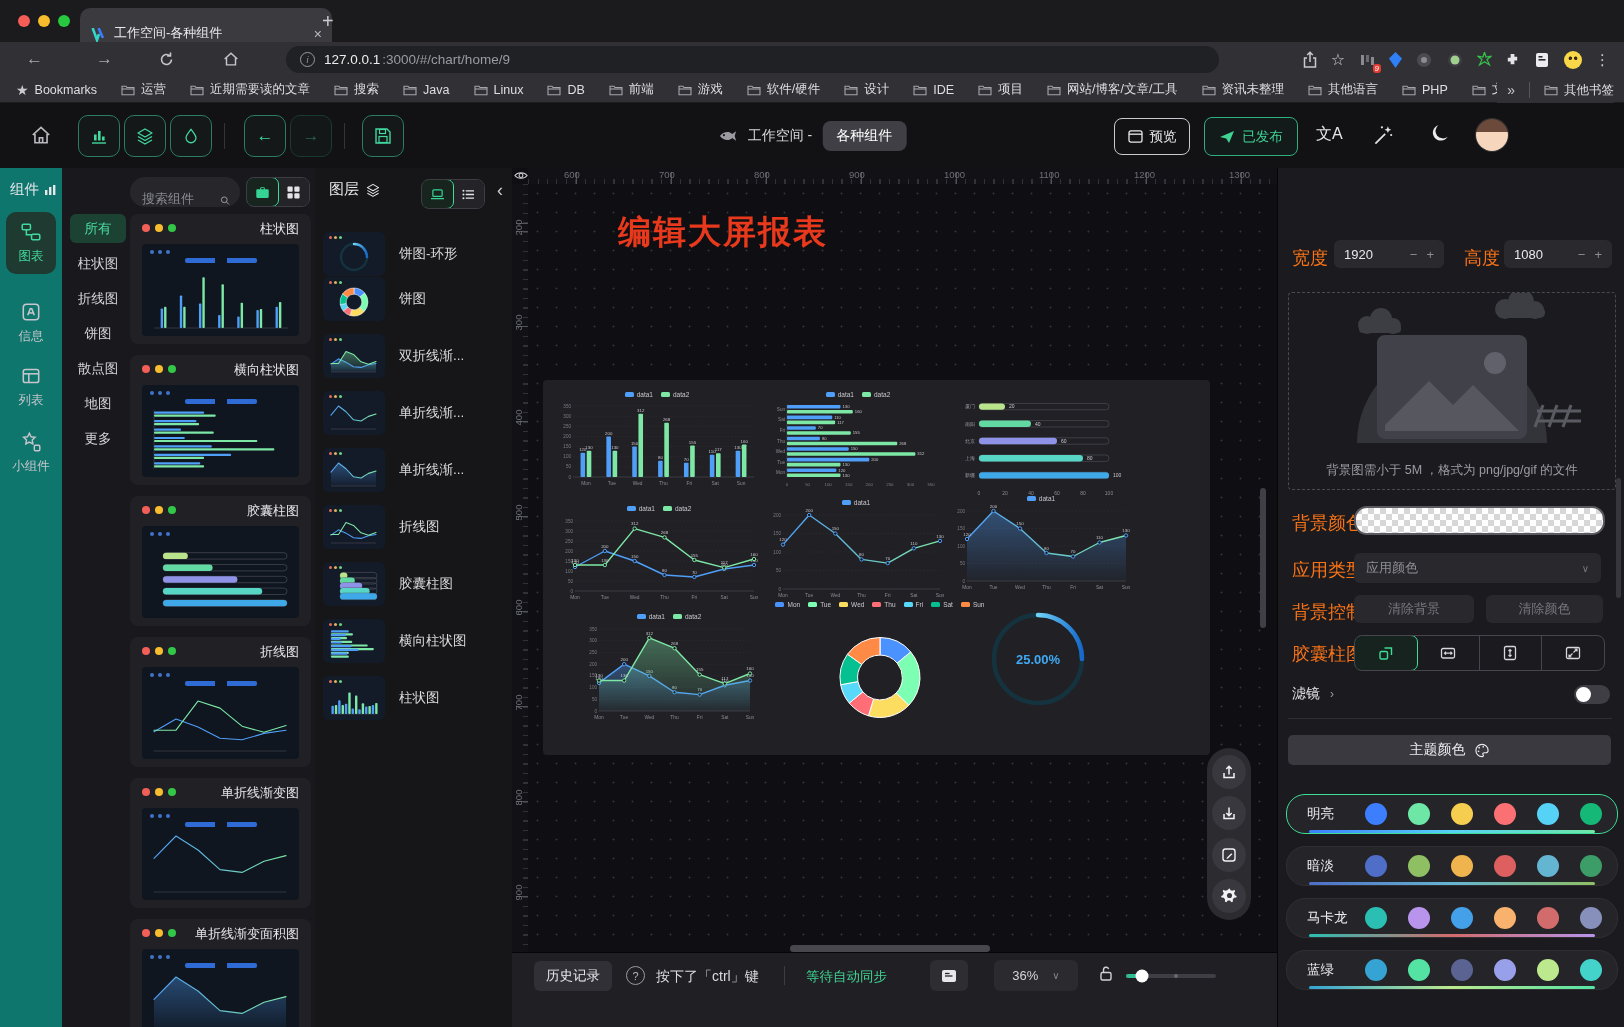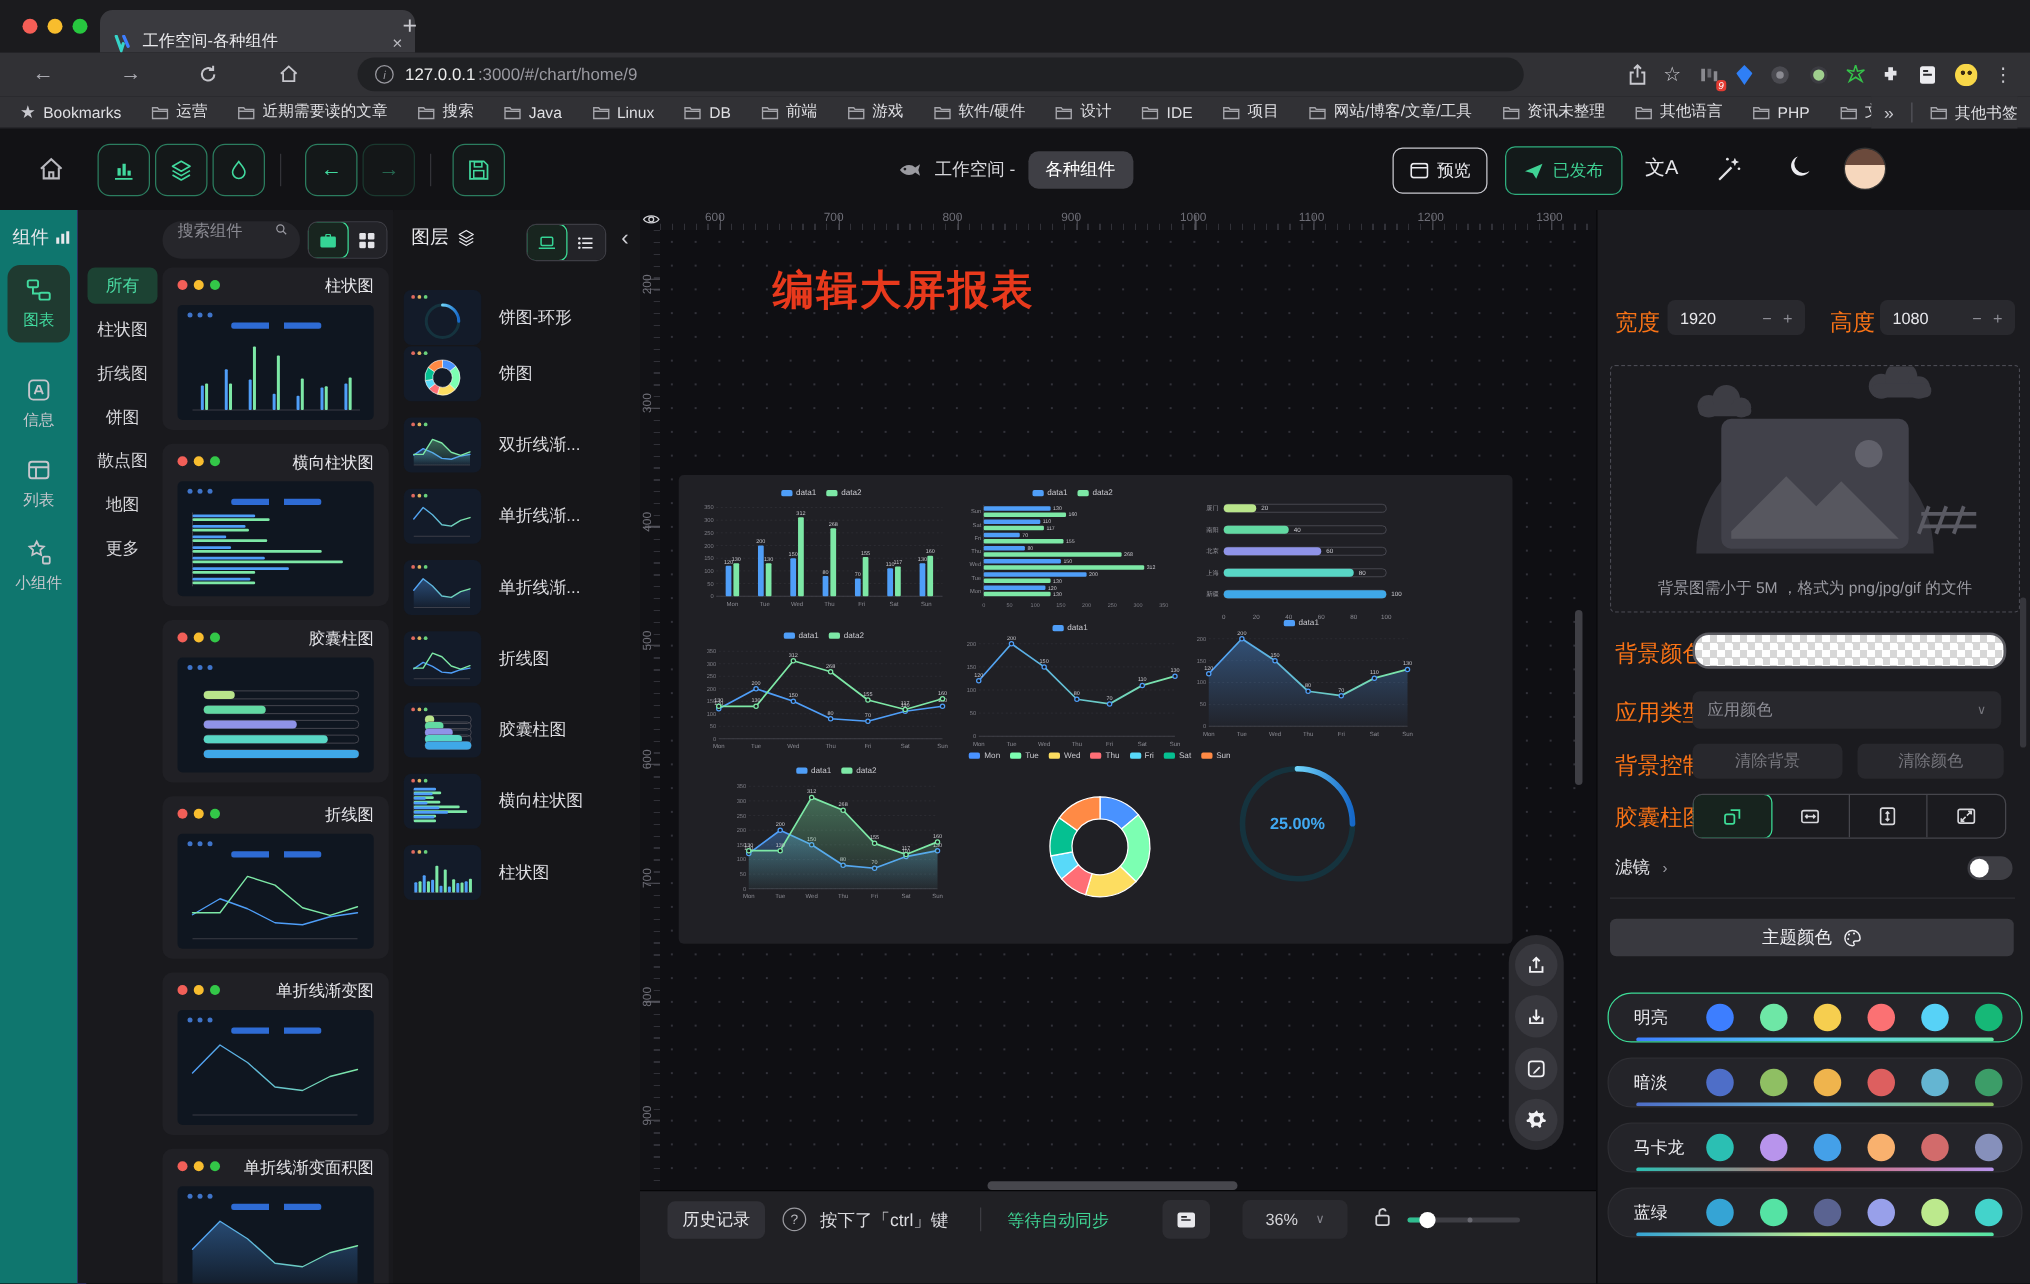--- a/index.html
+++ b/index.html
@@ -54,21 +54,21 @@
   
   #rail{position:absolute;left:0;top:168px;width:62px;bottom:0;background:#0f766e;border-right:7px solid #6d28d9;}
   #rail-head{position:absolute;left:10px;top:12px;display:flex;align-items:center;gap:5px;font-size:14.5px;color:#e8e8ec;white-space:nowrap;}
   .rail-item{position:absolute;left:6px;width:50px;border-radius:10px;display:flex;flex-direction:column;align-items:center;
              gap:5px;padding:9px 0;color:#c6c6cc;font-size:12.5px;}
   .rail-item.active{background:#1f3a30;color:#41d99e;}
 
   
   #col2{position:absolute;left:62px;top:168px;width:253px;bottom:0;background:#19191d;overflow:hidden;}
   #search{position:absolute;left:68px;top:9px;width:110px;height:30px;background:#26262b;border-radius:15px;
-          display:flex;align-items:flex-start;padding:0 10px;gap:6px;box-sizing:border-box;font-family:Liberation Mono, monospace;}
+          display:flex;align-items:flex-end;padding:0 10px;gap:6px;box-sizing:border-box;}
   #search input{background:none;border:none;outline:none;width:70px;color:#d5d5da;font-size:13px;font-family:inherit;}
   #search input::placeholder{color:#8a8a92;}
   .toggle2{position:absolute;display:flex;border:1px solid #3d3d44;border-radius:8px;overflow:hidden;}
   .toggle2 .tg{width:31px;height:28px;display:flex;align-items:center;justify-content:center;background:#232328;}
   .toggle2 .tg.on{border:1px solid #3ddc97;border-radius:7px;background:#18251f;margin:-1px;z-index:1;}
   .cat{position:absolute;left:8px;width:56px;height:29px;border-radius:6px;display:flex;align-items:center;justify-content:center;
        font-size:13.5px;color:#d5d5d9;}
   .cat.active{background:#1c4233;color:#4ad9a2;}
   .card{position:absolute;left:68px;width:181px;height:130px;background:#202025;border-radius:8px;}
   .cdots{position:absolute;left:12px;top:10px;display:flex;gap:5px;}

